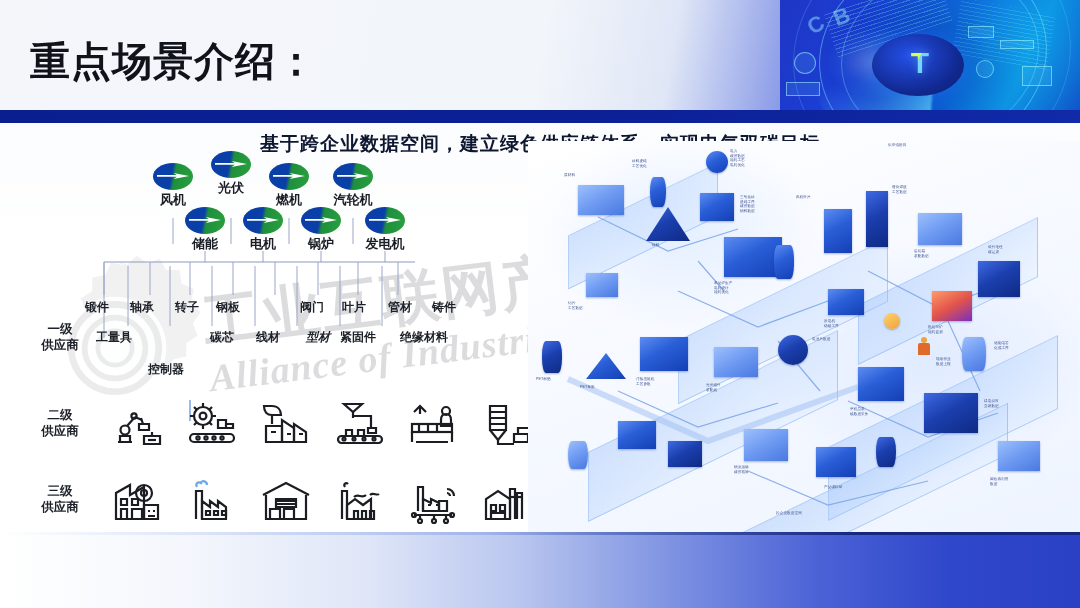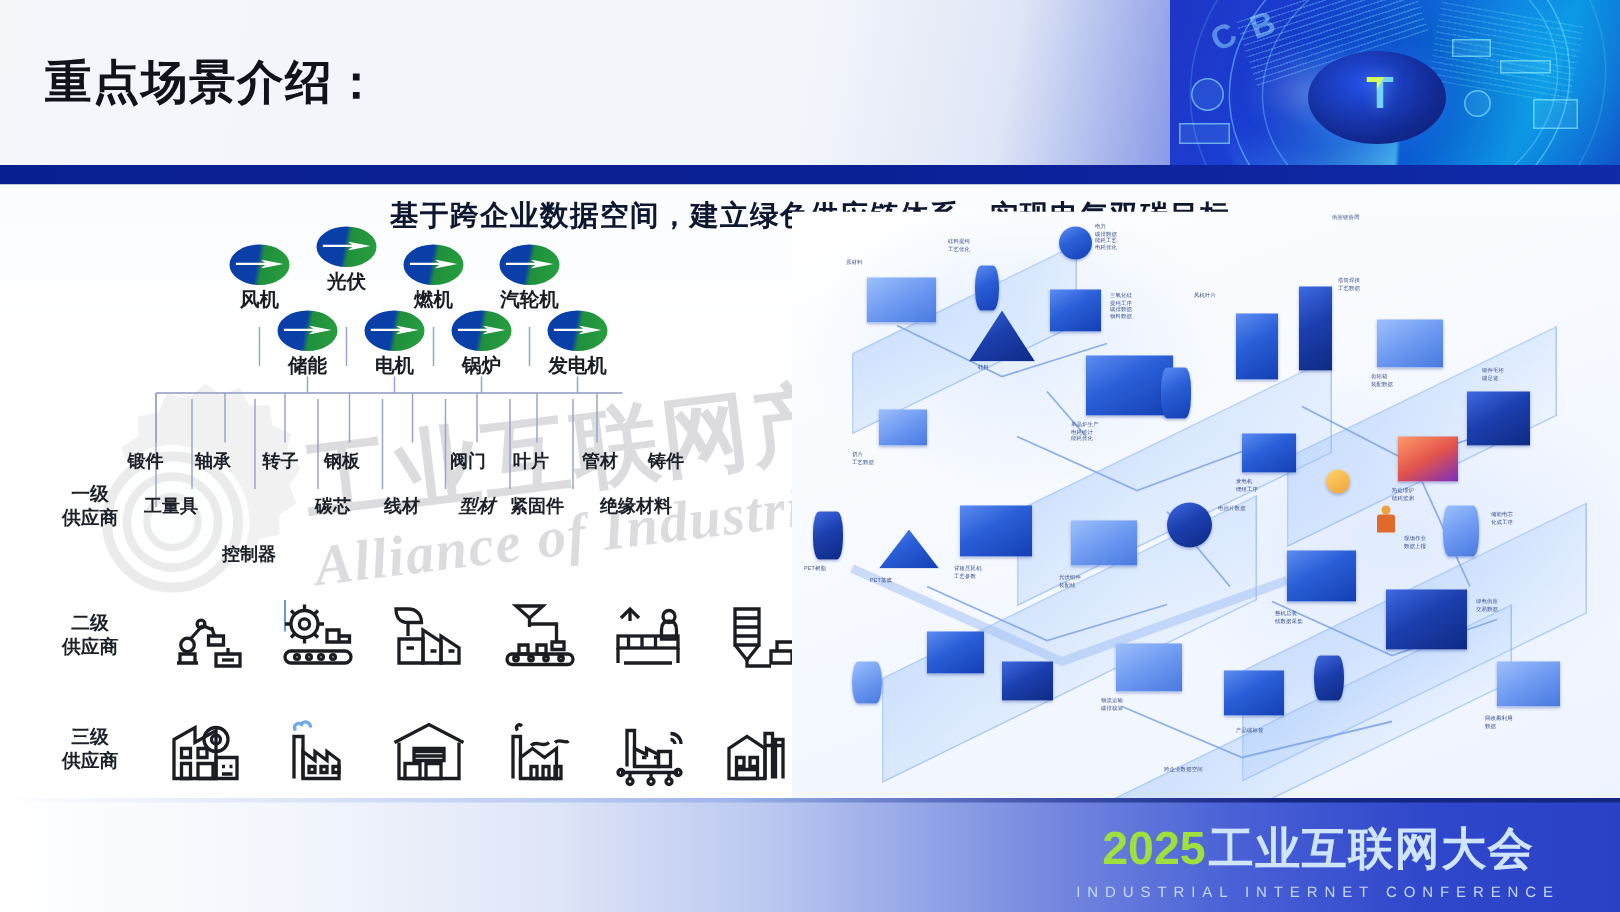--- a/index.html
+++ b/index.html
@@ -68,21 +68,21 @@
     position: absolute; color: rgba(160,245,255,.45); font-size: 22px; font-weight: 700;
     font-family: "Liberation Sans", sans-serif;
   }
   .header-art .g1 { left: 28px; top: 12px; transform: rotate(-28deg); }
   .header-art .g2 { left: 54px; top: 4px; transform: rotate(-20deg); }
 
   .title-wrap {
     position: absolute; left: 30px; top: 34px; display: flex; align-items: baseline; gap: 4px;
   }
   .title-main {
-    font-size: 31px; font-weight: 700; color: #10131a; letter-spacing: 1px;
+    font-size: 40px; font-weight: 700; color: #10131a; letter-spacing: 1px;
     font-family: "Liberation Sans", sans-serif;
   }
   .title-sub {
     font-size: 24px; font-weight: 400; color: #141821; letter-spacing: .5px;
   }
 
   .navy-band {
     position: absolute; left: 0; top: 110px; width: 1080px; height: 13px;
     background: linear-gradient(90deg,#0a1f8f 0%,#0c2096 55%,#102aa8 100%);
   }
@@ -675,22 +675,15 @@
       <div class="iso-lbl" style="left:408px; top:216px;">现场作业<br>数据上报</div>
 
       <div class="iso-lbl" style="left:248px; top:370px;">跨企业数据空间</div>
       <div class="iso-lbl" style="left:360px; top:2px;">供应链协同</div>
     </div>
 
   </div>
 
   <div class="footer">
     <div class="footer-top-line"></div>
-    <div class="logo-wrap">
-      <div class="logo-line1">
-        <span class="logo-year">2025</span>
-        <span class="logo-cn">工业互联网大会</span>
-      </div>
-      <div class="logo-en">INDUSTRIAL INTERNET CONFERENCE</div>
-    </div>
   </div>
 
 </div>
 
 </body></html>

